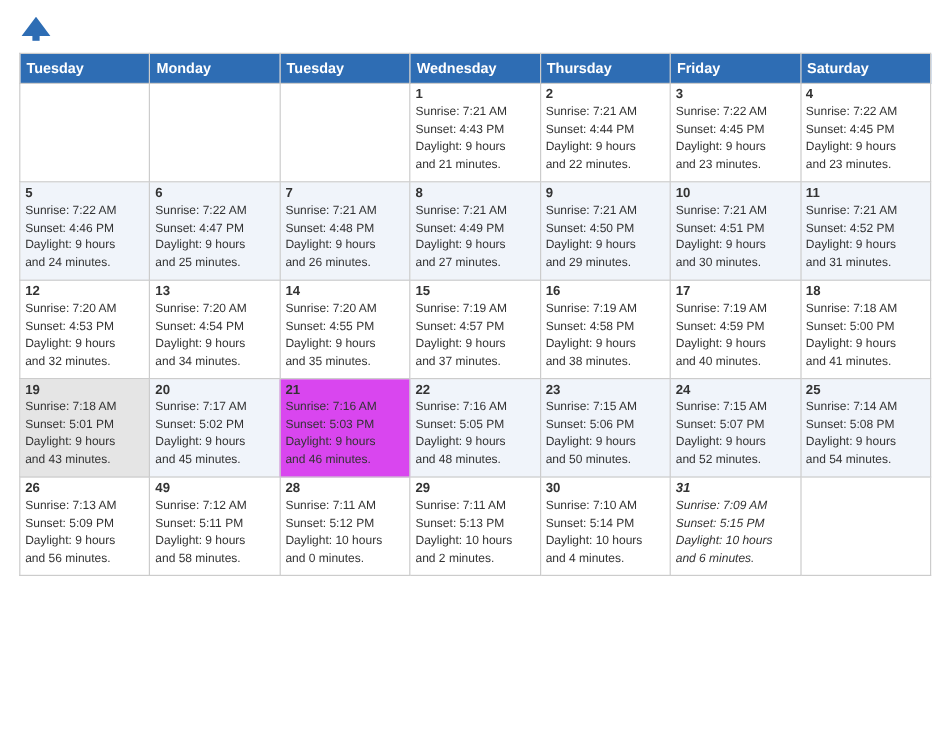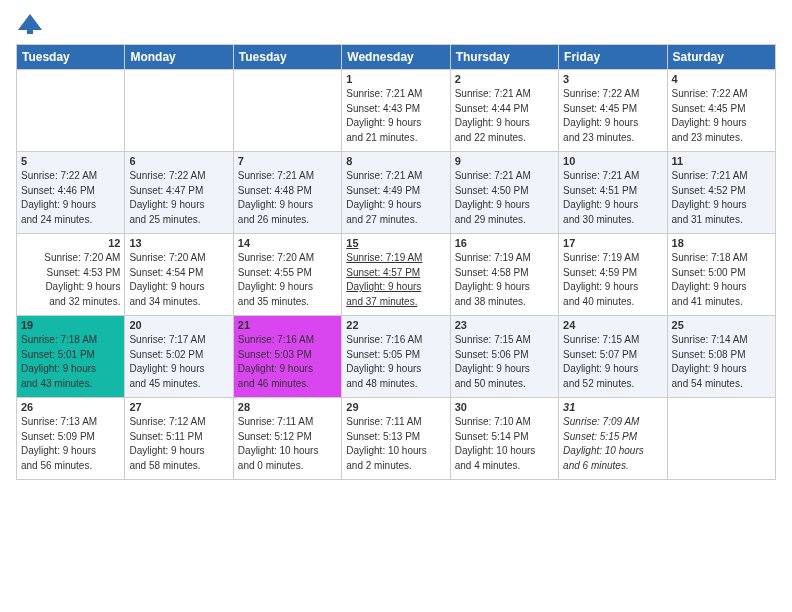--- a/index.html
+++ b/index.html
@@ -215,42 +215,42 @@
           </td>
           <td style="background: rgb(240, 244, 250);">
             <span class="day-number">11</span>
             <div class="day-info" style="white-space: pre-line;">Sunrise: 7:21 AM
 Sunset: 4:52 PM
 Daylight: 9 hours
 and 31 minutes.</div>
           </td>
         </tr>
         <tr>
-          <td style="background: rgb(255, 255, 255); text-align: right;">
+          <td style="background: rgb(255, 255, 255);">
             <span class="day-number">12</span>
             <div class="day-info" style="white-space: pre-line;">Sunrise: 7:20 AM
 Sunset: 4:53 PM
 Daylight: 9 hours
 and 32 minutes.</div>
           </td>
           <td style="background: rgb(255, 255, 255);">
             <span class="day-number">13</span>
             <div class="day-info" style="white-space: pre-line;">Sunrise: 7:20 AM
 Sunset: 4:54 PM
 Daylight: 9 hours
 and 34 minutes.</div>
           </td>
           <td style="background: rgb(255, 255, 255);">
             <span class="day-number">14</span>
             <div class="day-info" style="white-space: pre-line;">Sunrise: 7:20 AM
 Sunset: 4:55 PM
 Daylight: 9 hours
 and 35 minutes.</div>
           </td>
-          <td style="background: rgb(255, 255, 255); text-decoration: underline;">
+          <td style="background: rgb(255, 255, 255);">
             <span class="day-number">15</span>
             <div class="day-info" style="white-space: pre-line;">Sunrise: 7:19 AM
 Sunset: 4:57 PM
 Daylight: 9 hours
 and 37 minutes.</div>
           </td>
           <td style="background: rgb(255, 255, 255); border-radius: 29px;">
             <span class="day-number">16</span>
             <div class="day-info" style="white-space: pre-line;">Sunrise: 7:19 AM
 Sunset: 4:58 PM
@@ -266,21 +266,21 @@
           </td>
           <td style="background: rgb(255, 255, 255);">
             <span class="day-number">18</span>
             <div class="day-info" style="white-space: pre-line;">Sunrise: 7:18 AM
 Sunset: 5:00 PM
 Daylight: 9 hours
 and 41 minutes.</div>
           </td>
         </tr>
         <tr>
-          <td style="background: #14b8a6;">
+          <td style="background: #e5e5e5;">
             <span class="day-number">19</span>
             <div class="day-info" style="white-space: pre-line;">Sunrise: 7:18 AM
 Sunset: 5:01 PM
 Daylight: 9 hours
 and 43 minutes.</div>
           </td>
           <td style="background: rgb(240, 244, 250);">
             <span class="day-number">20</span>
             <div class="day-info" style="white-space: pre-line;">Sunrise: 7:17 AM
 Sunset: 5:02 PM
@@ -325,21 +325,21 @@
         </tr>
         <tr>
           <td style="background: rgb(255, 255, 255);">
             <span class="day-number">26</span>
             <div class="day-info" style="white-space: pre-line;">Sunrise: 7:13 AM
 Sunset: 5:09 PM
 Daylight: 9 hours
 and 56 minutes.</div>
           </td>
           <td style="background: rgb(255, 255, 255);">
-            <span class="day-number">27</span>
+            <span class="day-number">49</span>
             <div class="day-info" style="white-space: pre-line;">Sunrise: 7:12 AM
 Sunset: 5:11 PM
 Daylight: 9 hours
 and 58 minutes.</div>
           </td>
           <td style="background: rgb(255, 255, 255);">
             <span class="day-number">28</span>
             <div class="day-info" style="white-space: pre-line;">Sunrise: 7:11 AM
 Sunset: 5:12 PM
 Daylight: 10 hours

